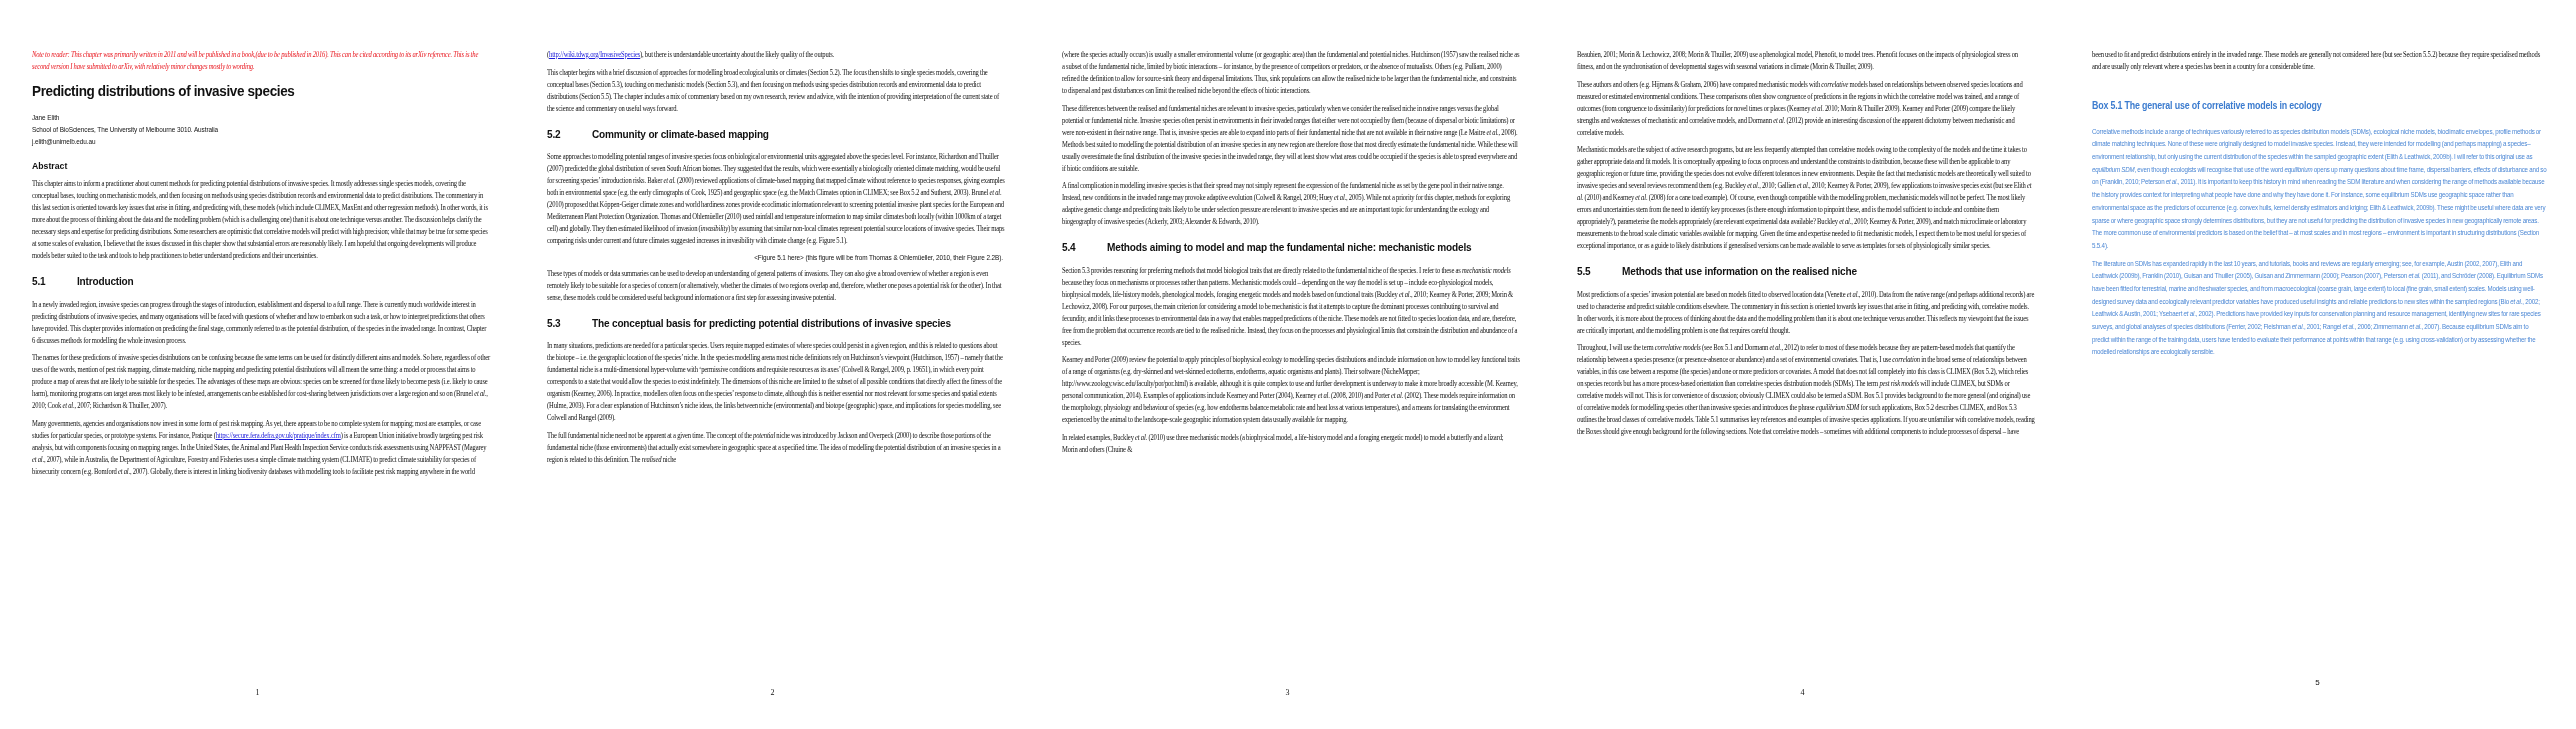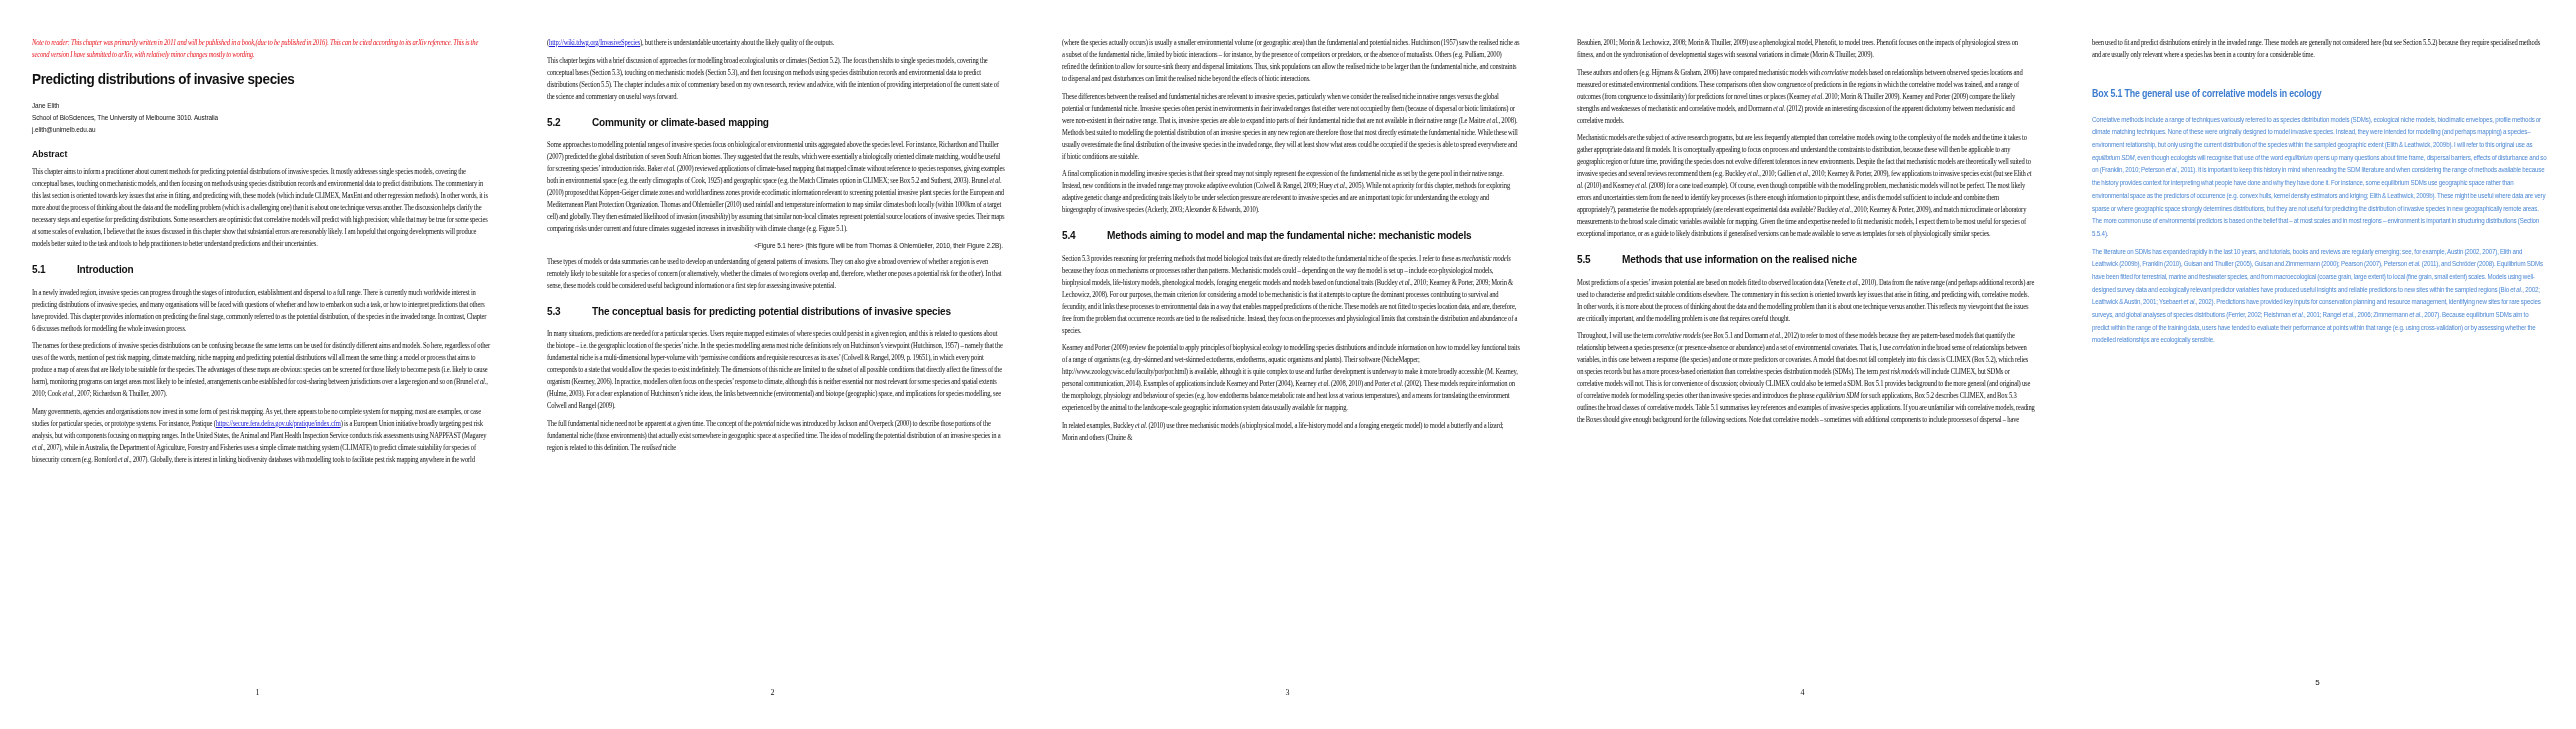--- a/index.html
+++ b/index.html
@@ -1,20 +1,20 @@
 <!DOCTYPE html>
 <html style="font-size:9.7px"><head>
 <meta charset="utf-8">
 <style>
   html, body { margin: 0; padding: 0; background: #ffffff; }
   body { width: 2576px; height: 729px; overflow: hidden; position: relative; }
   .pages { display: flex; width: 2576px; height: 729px; }
   .page {
     width: 515px; height: 607px; box-sizing: border-box;
-    padding: 37px 27px 0 32px; position: relative; background: #fff;
+    padding: 49px 27px 0 32px; position: relative; background: #fff;
   }
   .page-number {
     position: absolute; left: 0; right: 0; top: 736px;
     text-align: center; font-family: "Liberation Serif", serif; font-size: 8px; color: #111;
   }
   .page-number.calibri { font-family: "Liberation Sans", sans-serif; }
   .p {
     font-family: "Liberation Serif", serif; font-size: 7.7px; line-height: 12px;
     color: #111; margin: 0 0 5.5px 0; letter-spacing: -0.2px; word-spacing: -0.2px;
     transform: scaleX(0.86); transform-origin: left top; width: 533px;

